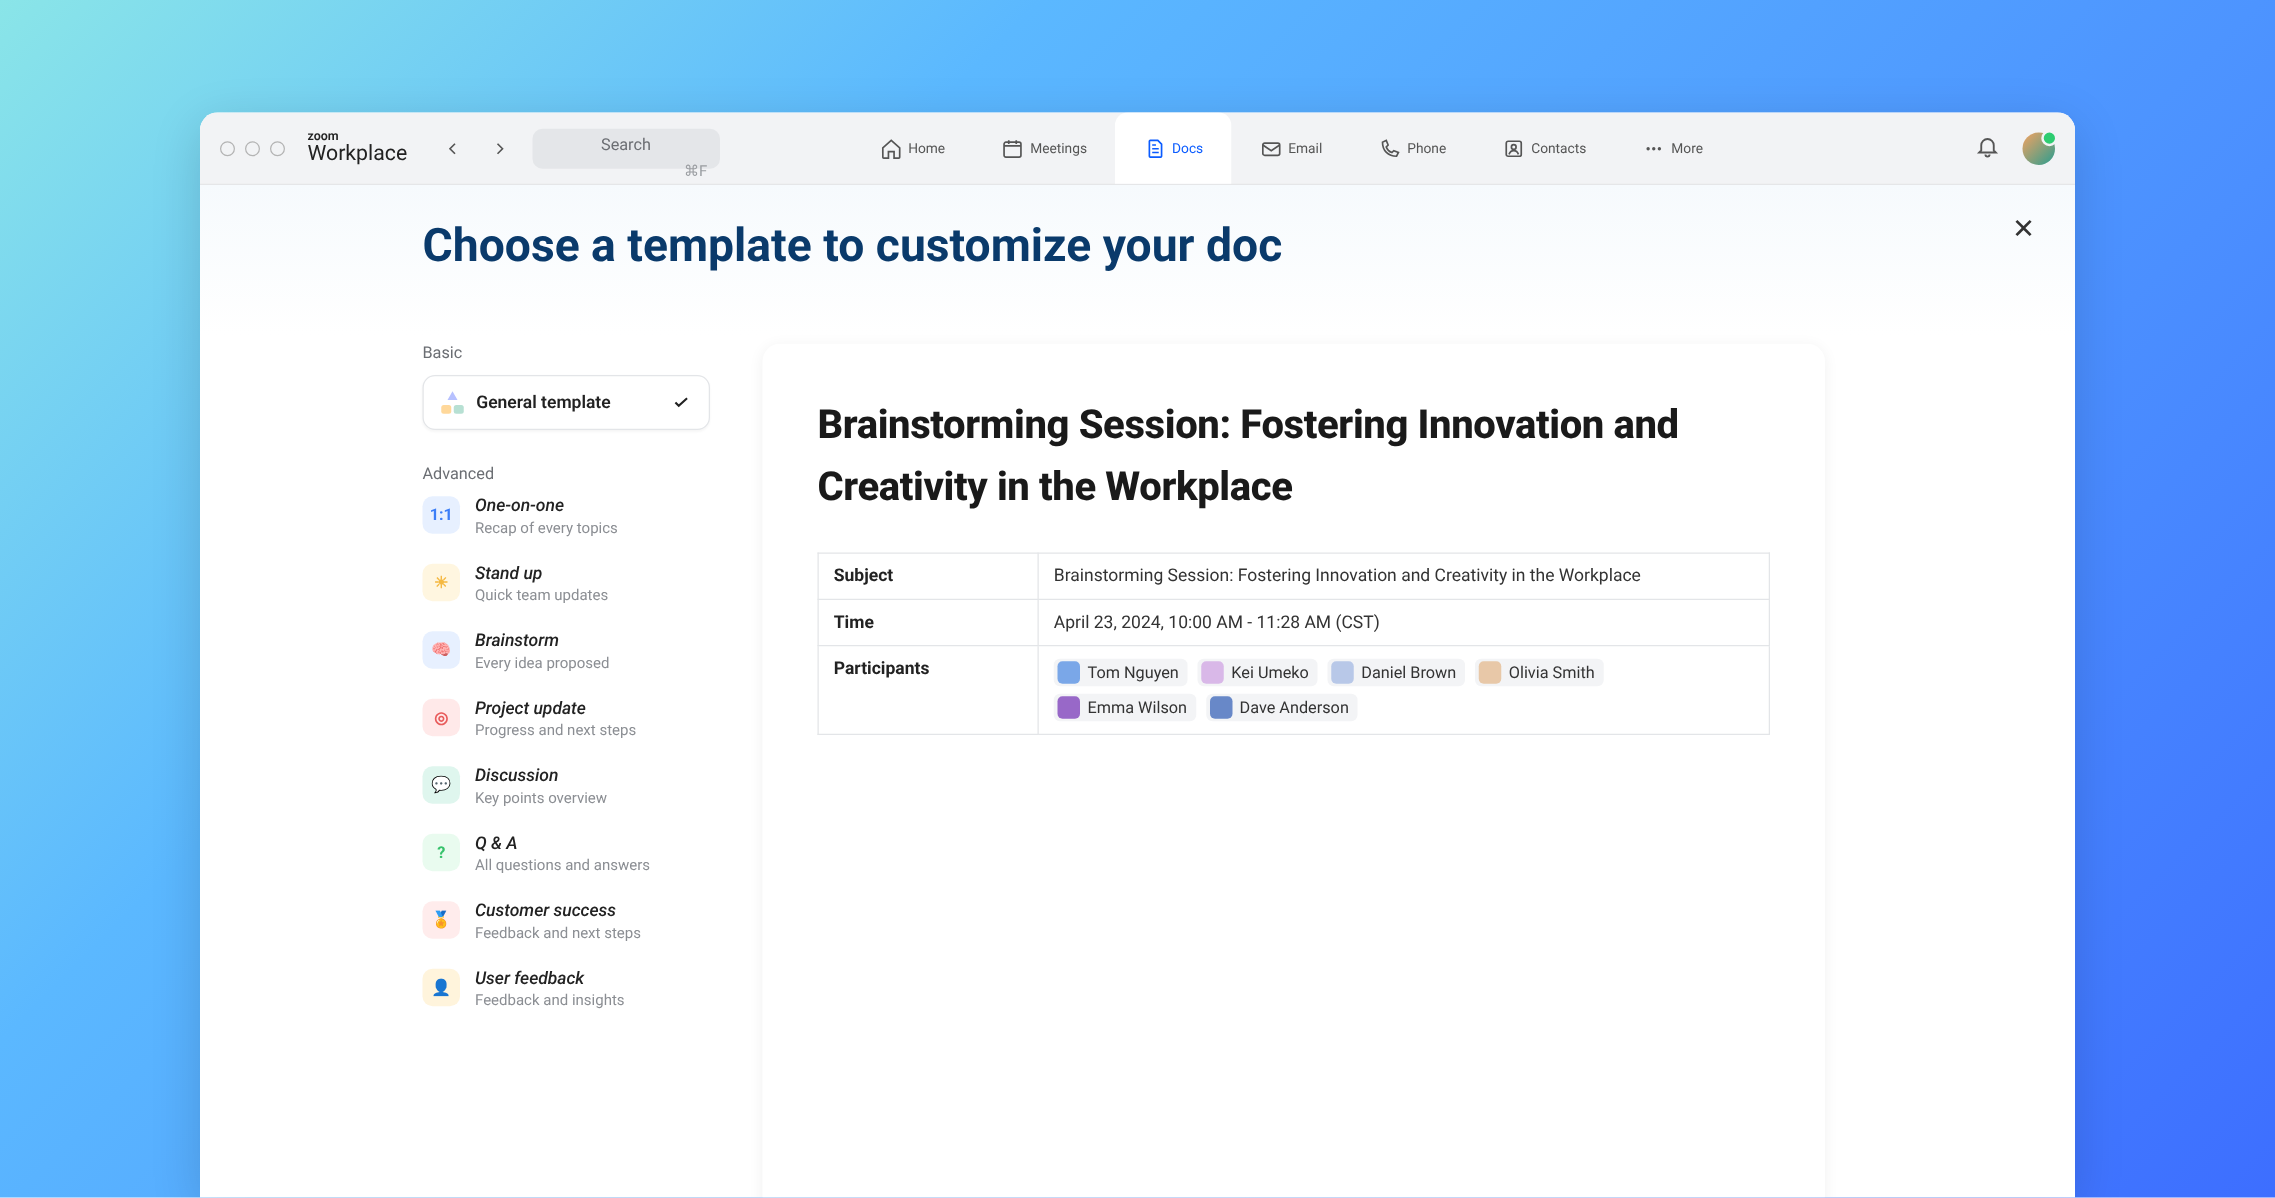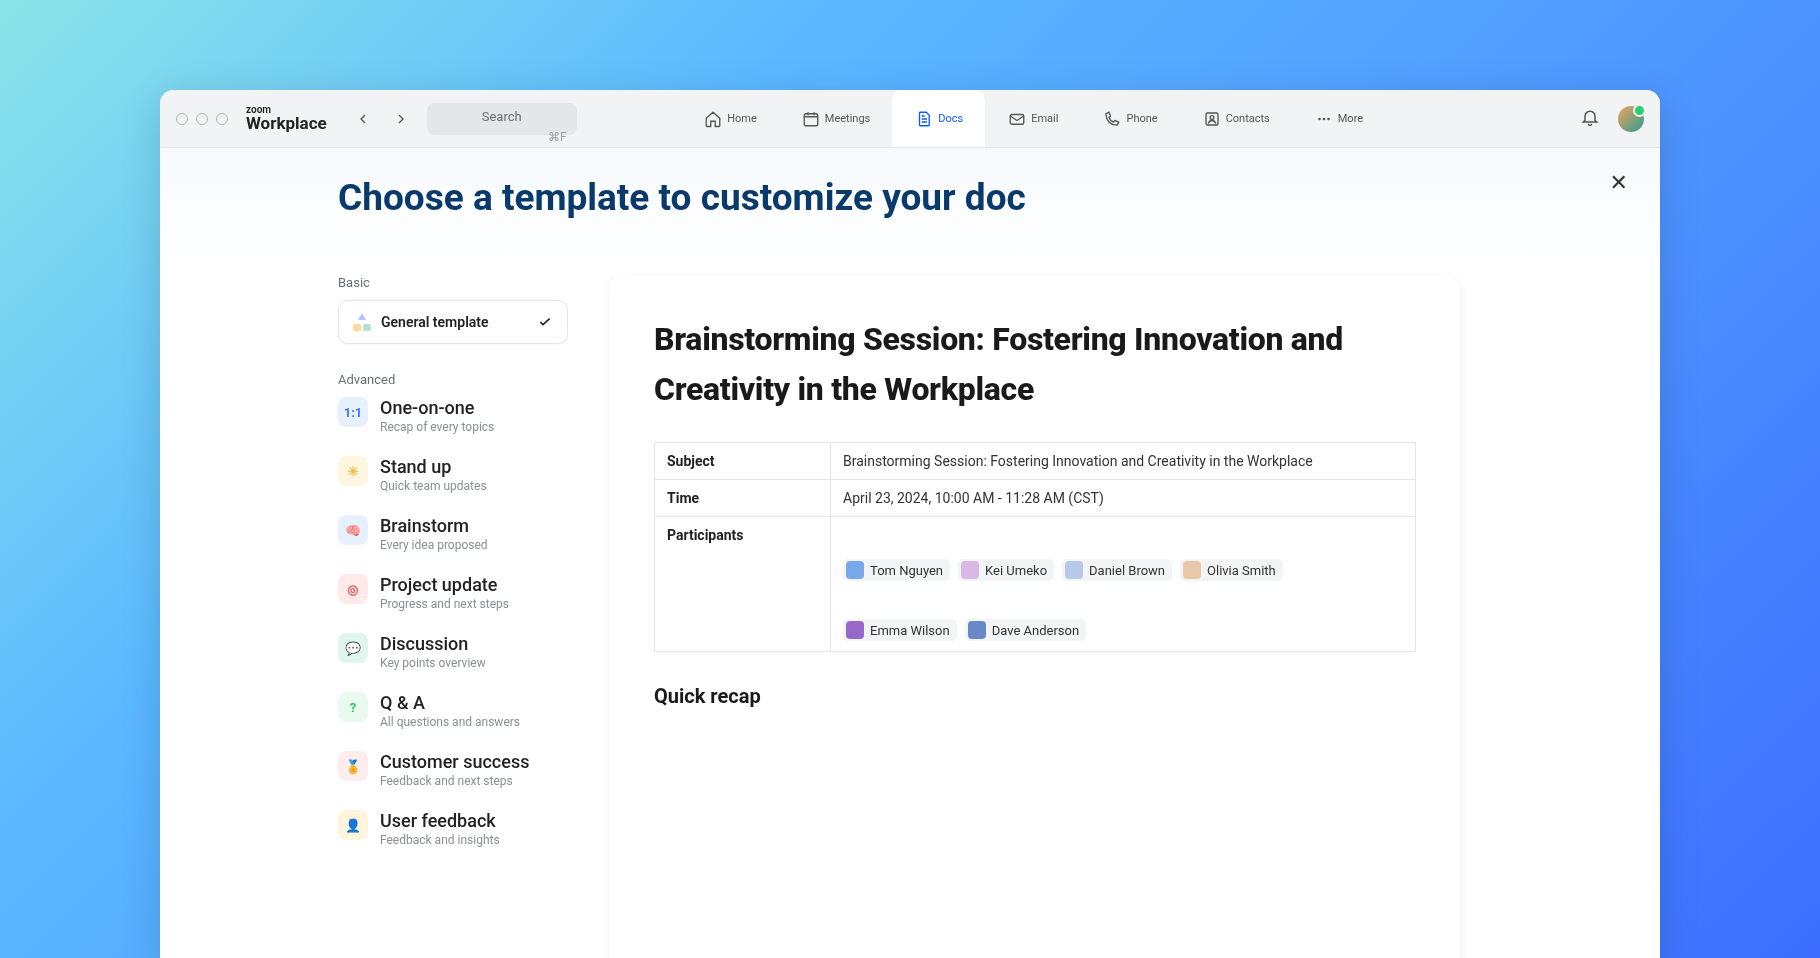--- a/index.html
+++ b/index.html
@@ -27,21 +27,21 @@
       display: flex;
       align-items: center;
       padding: 0 16px;
       gap: 14px;
       border-bottom: 1px solid #e5e6e8;
     }
     .traffic { display: flex; gap: 8px; margin-right: 4px; }
     .dot { width: 12px; height: 12px; border-radius: 50%; border: 1px solid #b4b4b4; }
     .brand { display: flex; flex-direction: column; line-height: 1; margin-right: 10px; }
     .brand-top { font-size: 10px; font-weight: 600; color: #222; }
-    .brand-bottom { font-size: 17px; font-weight: 700; color: #222; }
+    .brand-bottom { font-size: 17px; font-weight: 400; color: #222; }
     .nav-arrow { width: 24px; height: 24px; display: flex; align-items: center; justify-content: center; color: #555; cursor: pointer; }
     .search-box {
       background: #e4e6e9; border-radius: 8px; height: 32px;
       display: flex; align-items: center; padding: 0 10px; gap: 6px;
       min-width: 150px; color: #6b6e73; font-size: 13px; flex-direction: column;
     }
     .search-box .kbd { margin-left: auto; font-size: 12px; color: #9a9da1; }
     .tabs { display: flex; align-items: stretch; height: 100%; margin: 0 auto; }
     .tab {
       display: flex; flex-direction: row; align-items: center; justify-content: center;
@@ -97,21 +97,21 @@
     }
     .general-text { font-size: 14px; font-weight: 600; color: #222; flex: 1; }
     .check { color: #222; }
     .tpl-list { display: flex; flex-direction: column; gap: 22px; }
     .tpl-item { display: flex; gap: 12px; align-items: flex-start; cursor: pointer; }
     .tpl-icon {
       width: 30px; height: 30px; border-radius: 8px; display: flex;
       align-items: center; justify-content: center; font-size: 13px; font-weight: 700;
       flex-shrink: 0;
     }
-    .tpl-text .t1 { font-size: 18px; color: #222; font-weight: 500; }
+    .tpl-text .t1 { font-size: 14px; color: #222; font-weight: 500; font-style: italic; }
     .tpl-text .t2 { font-size: 12px; color: #8b8e93; margin-top: 2px; }
     .preview {
       flex: 1; background: #fff; border-radius: 14px; padding: 40px 44px 0;
       box-shadow: 0 2px 12px rgba(0,0,0,0.06);
       max-width: 850px; height: 100%; overflow: hidden;
     }
     .doc-title {
       font-size: 32px; font-weight: 800; color: #1a1a1a; line-height: 1.55; margin-bottom: 28px;
       letter-spacing: -0.3px;
     }
@@ -123,21 +123,21 @@
     }
     .info-table td {
       border: 1px solid #e3e5e8; padding: 10px 12px; color: #333; vertical-align: top;
     }
     .info-table td:first-child {
       width: 176px; font-weight: 700; color: #222;
     }
     .chips { display: flex; flex-wrap: wrap; gap: 6px 8px; }
     .chip {
       display: inline-flex; align-items: center; gap: 6px;
-      background: #f3f4f6; border-radius: 5px; padding: 2px 7px 2px 3px; font-size: 13px; color: #333; margin-top: 32px;
+      background: #f3f4f6; border-radius: 5px; padding: 2px 7px 2px 3px; font-size: 13px; color: #333;
     }
     .chip-av {
       width: 18px; height: 18px; border-radius: 4px;
     }
     .recap-box {
       background: #f5f7fa; border: 1px solid #e8eaed; border-radius: 8px;
       padding: 18px 20px; font-size: 15px; color: #444; line-height: 1.5;
     }
     .quick-h { font-size: 20px; font-weight: 700; color: #1a1a1a; margin-bottom: 18px; }
   </style>
@@ -355,19 +355,18 @@
                     <span class="chip">
                       <span class="chip-av" style="background:#6888c8"></span>
                       <span>Dave Anderson</span>
                     </span>
                   </div>
             </td>
           </tr>
         </tbody>
           </table>
 
-        <div class="quick-h">Quick recap</div>
       </div>
 
     </div>
   </div>
 
 </div>
 
 </body></html>

